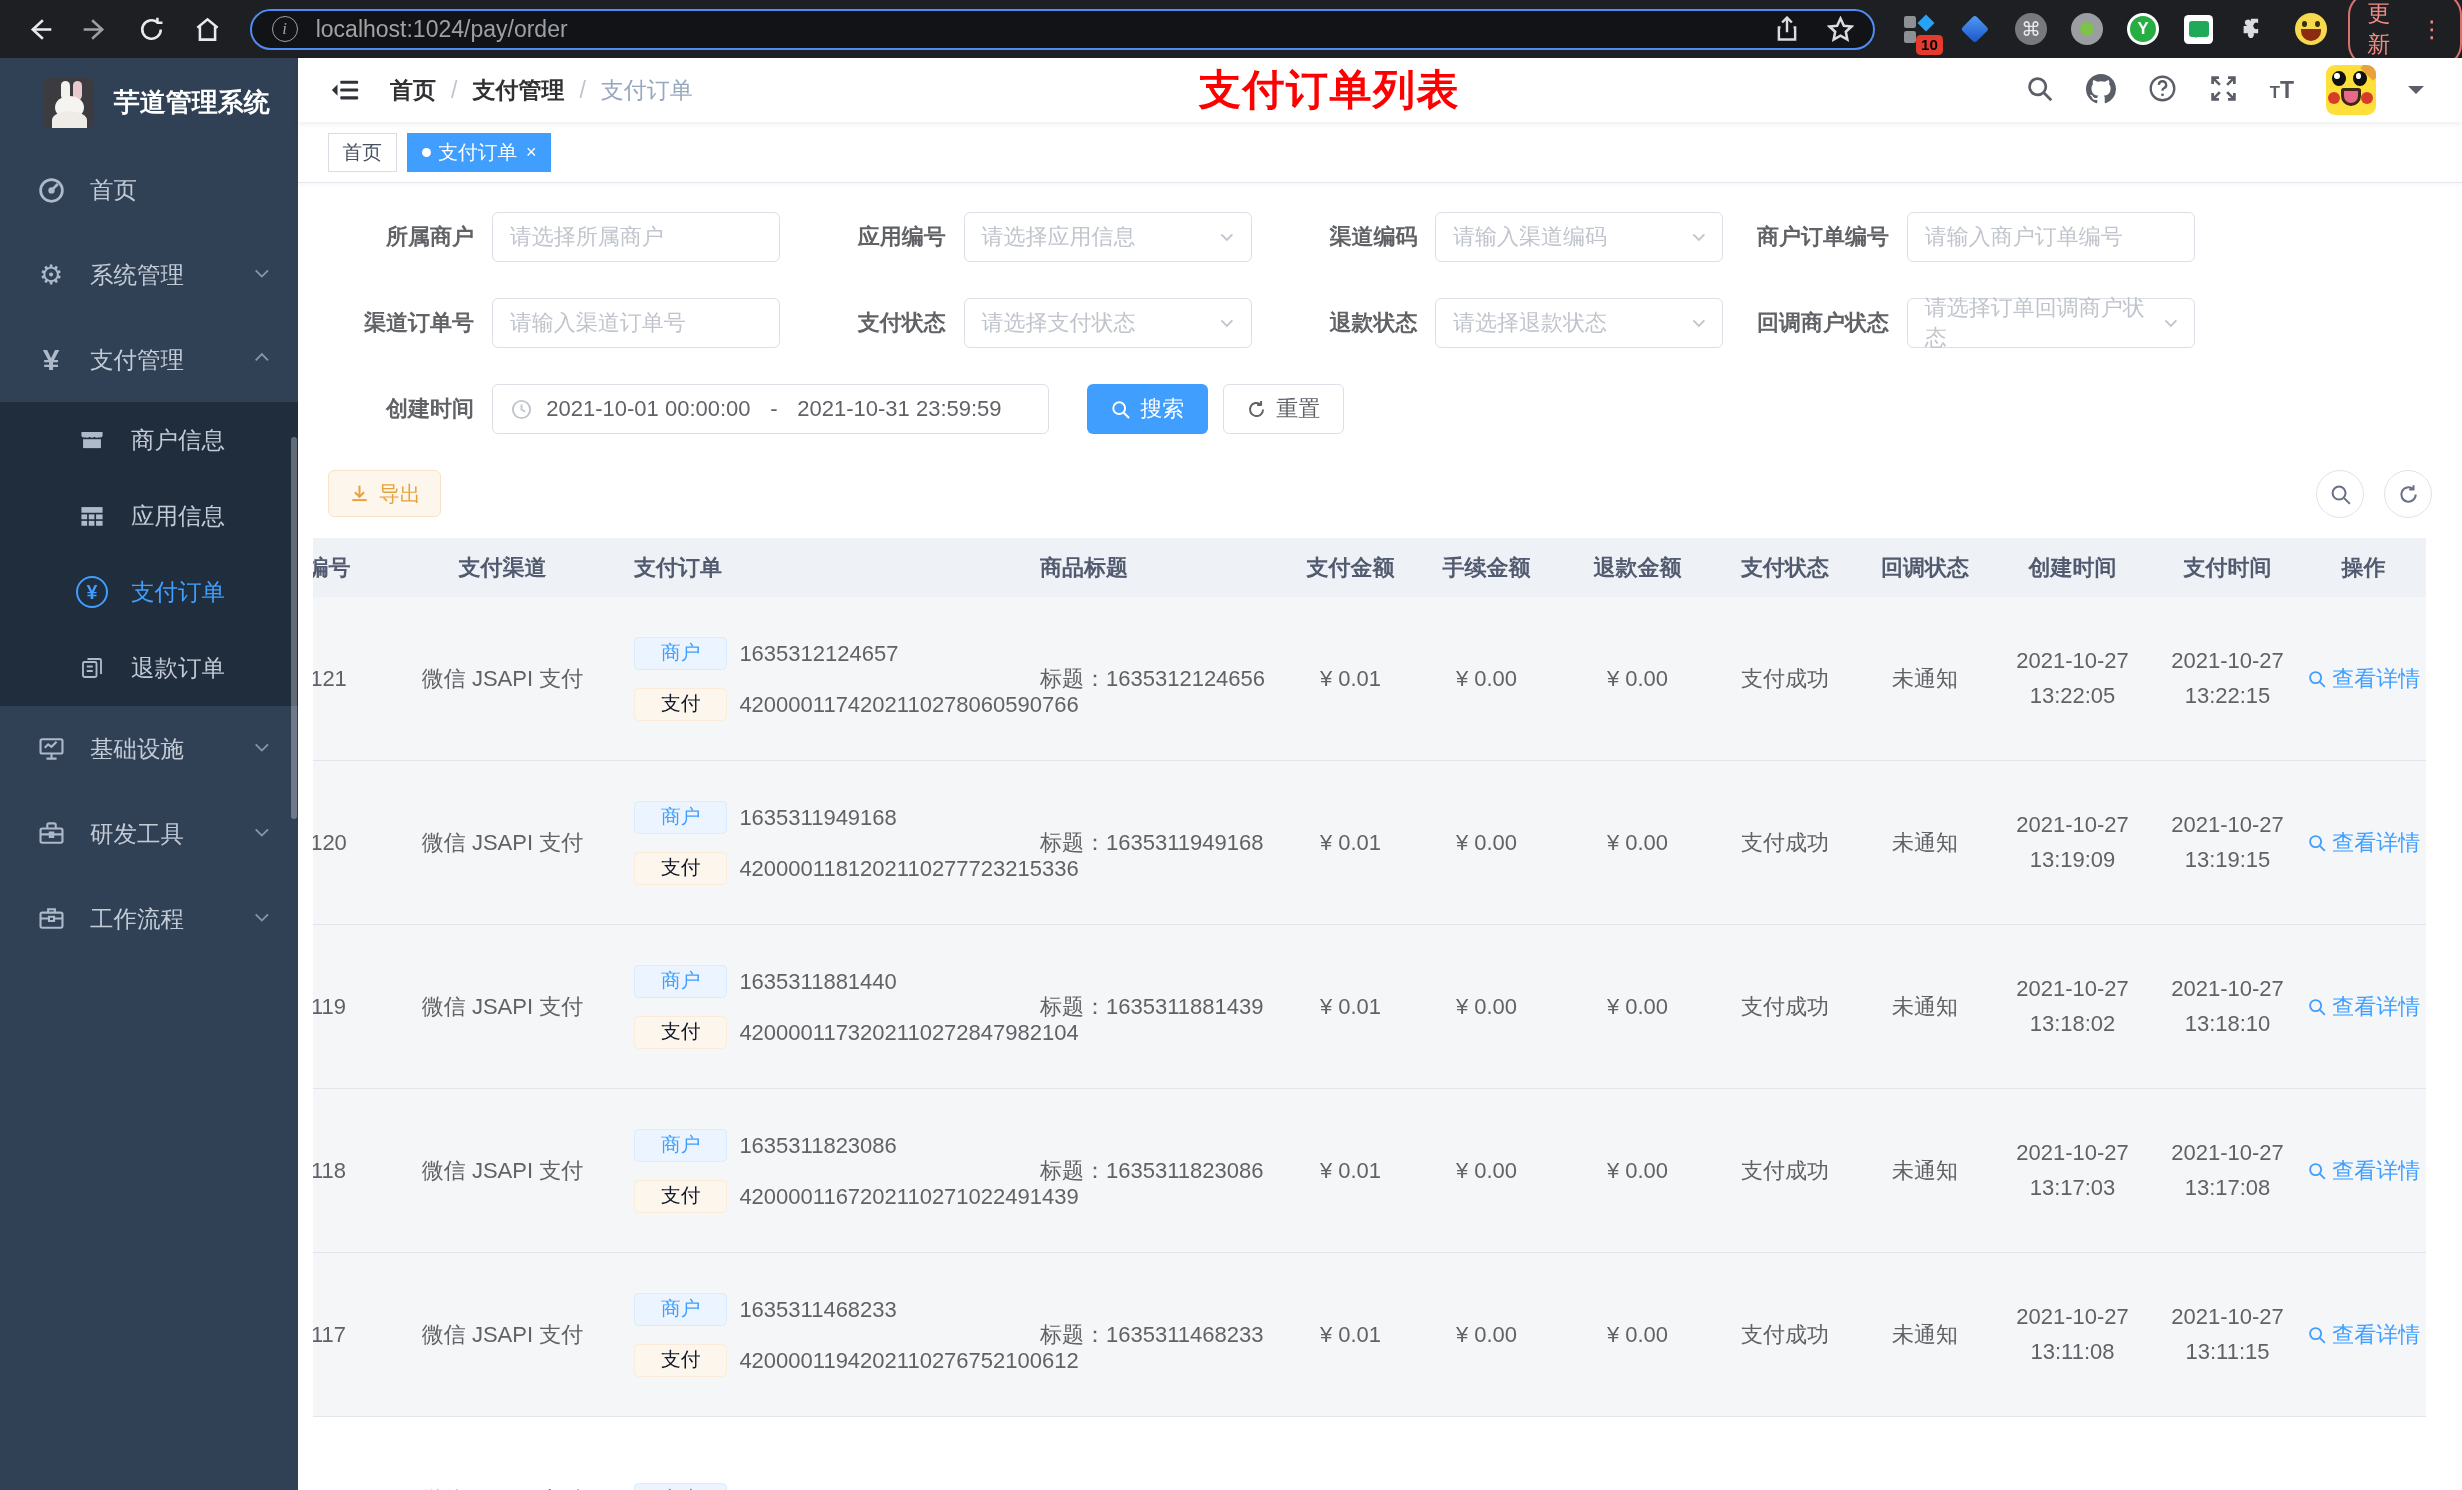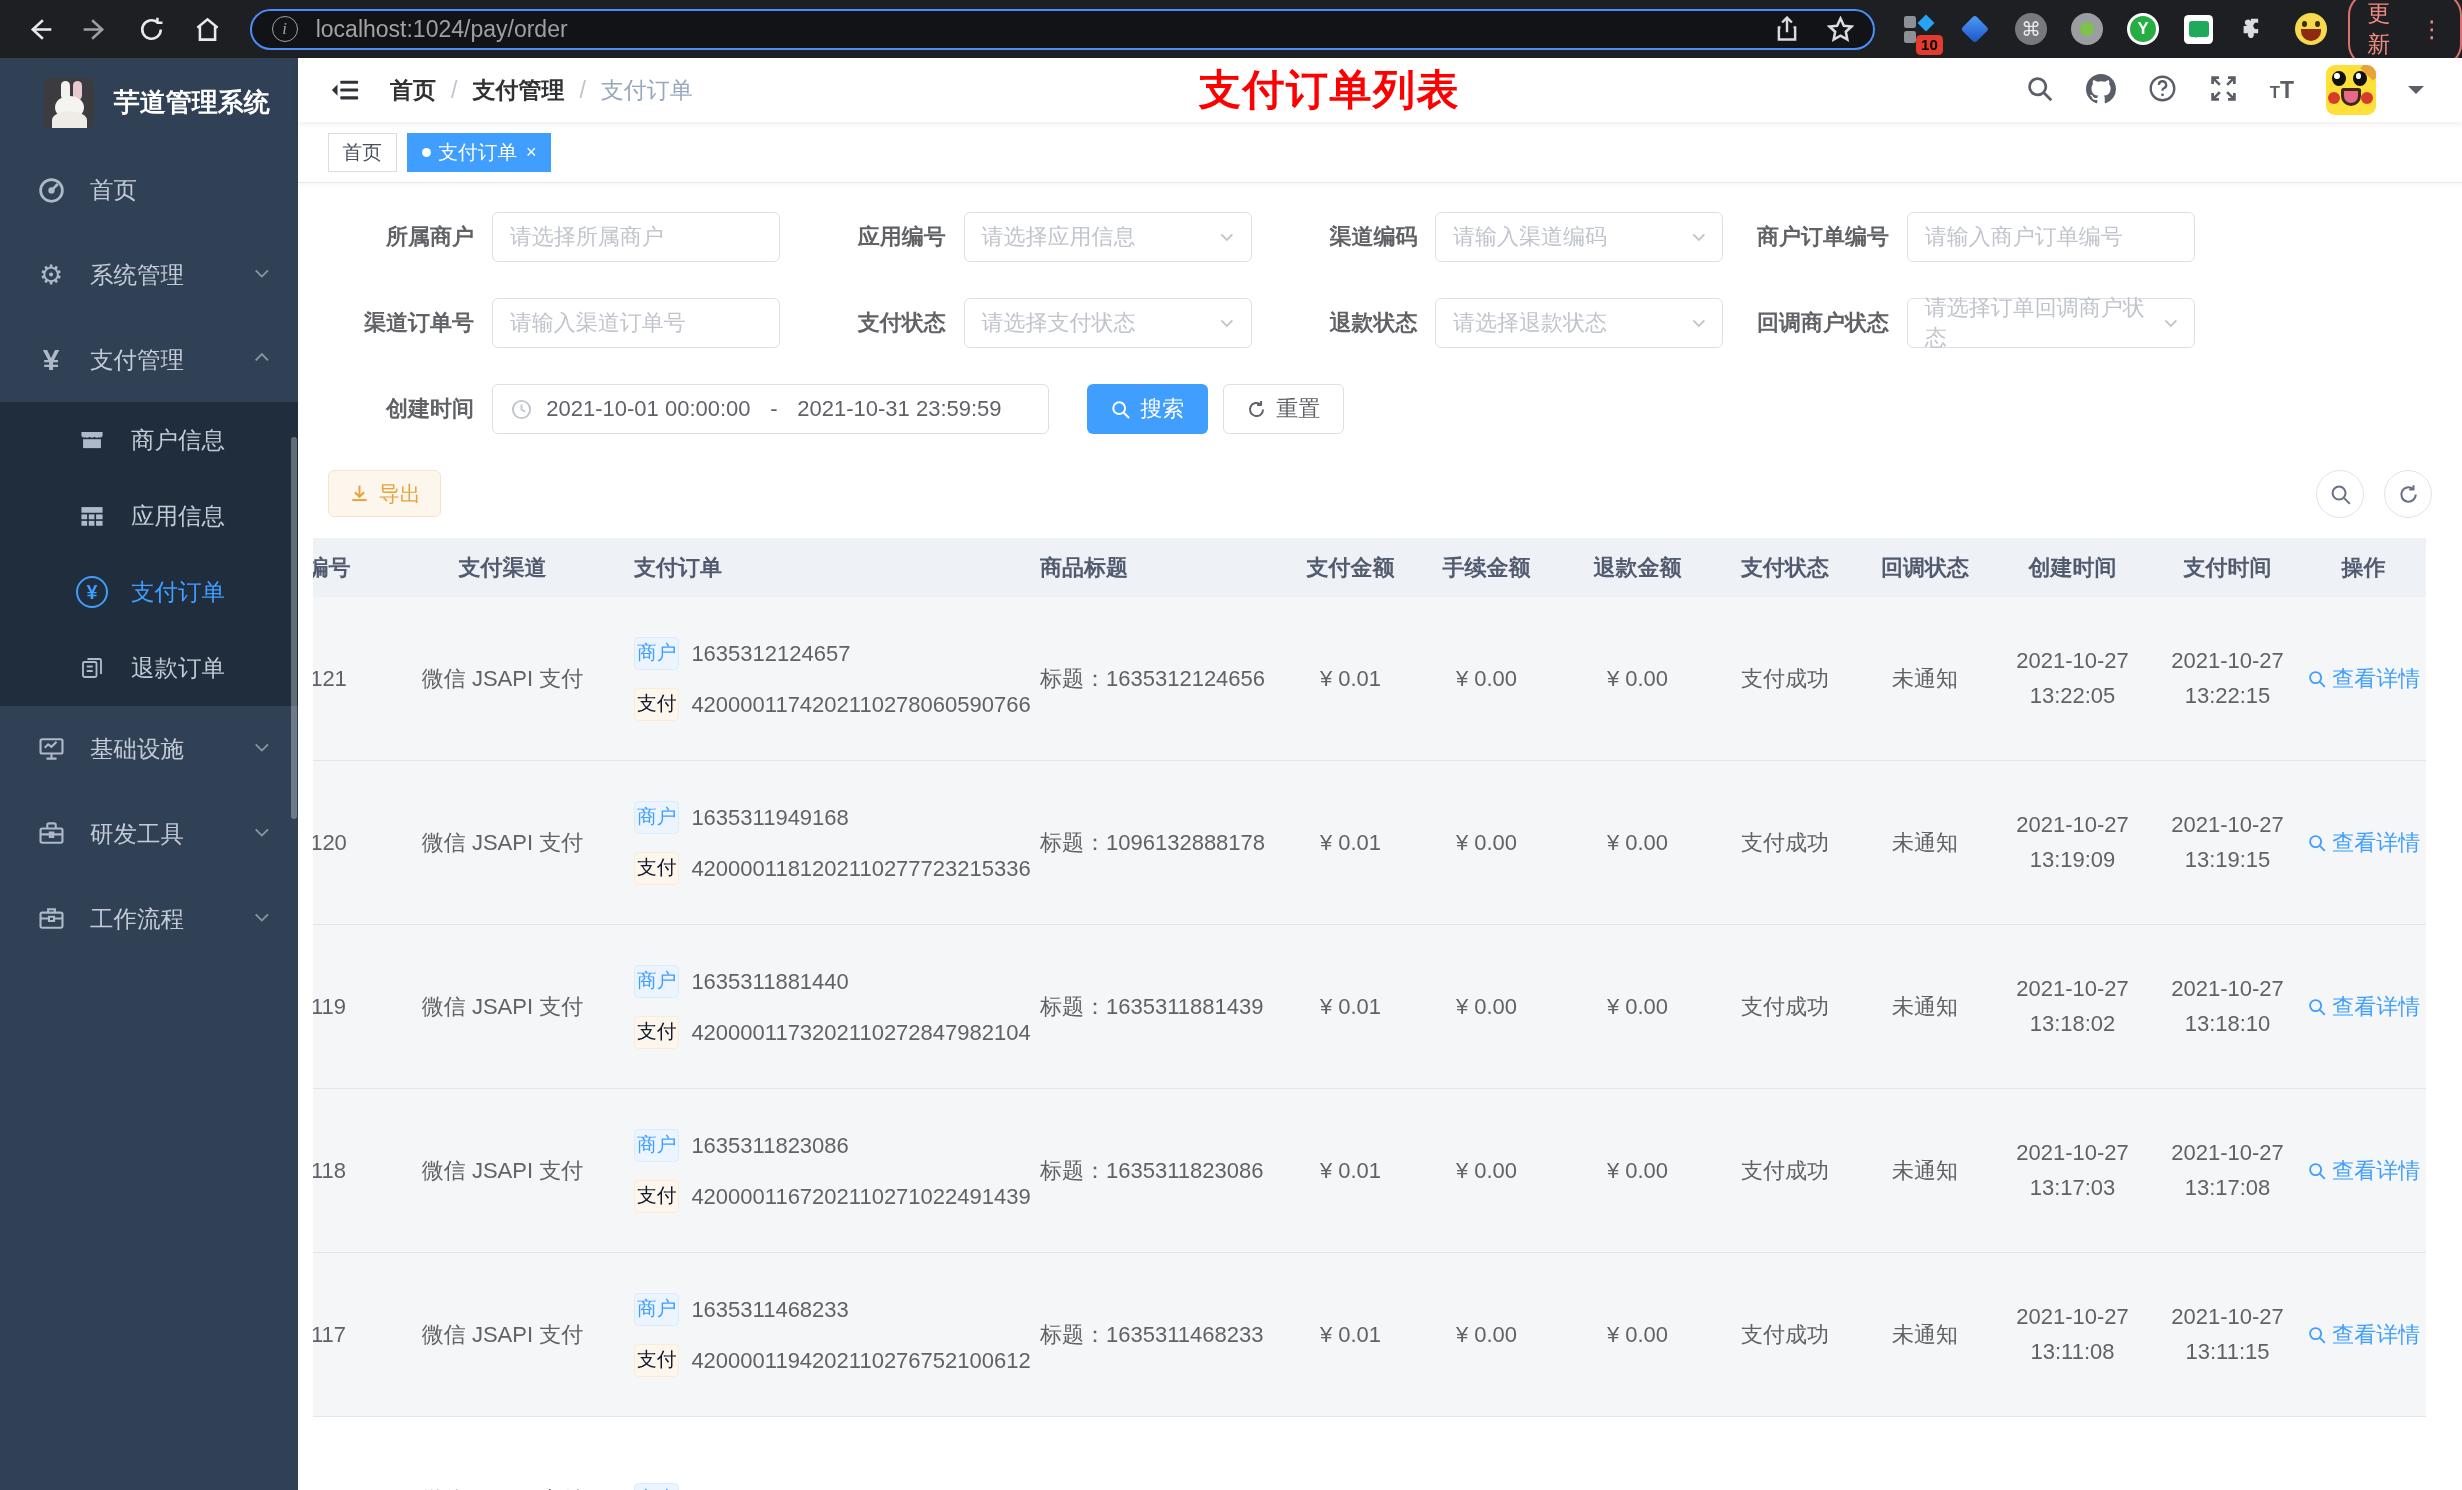--- a/index.html
+++ b/index.html
@@ -128,21 +128,21 @@
   .thead { height:59px; background:#eef1f6; color:#515a6e; font-size:22px; font-weight:600; }
   .tbody-row { height:164px; background:#f5f6f8; border-bottom:1.5px solid #e2e6ec; color:#606266; font-size:22px; }
   .tbody-row.white { background:#fff; border-bottom:none; }
   .tc { flex:none; display:flex; align-items:center; justify-content:center; text-align:center; line-height:1.5; }
   .c1{width:121px;} .c2{width:227px;} .c3{width:409px; justify-content:flex-start; padding-left:18px;}
   .c4{width:265px; justify-content:flex-start; padding-left:15px;}
   .c5{width:121px;} .c6{width:151px;} .c7{width:151px;} .c8{width:144px;}
   .c9{width:136px;} .c10{width:159px;} .c11{width:151px;} .c12{width:121px;}
   .order-lines { display:flex; flex-direction:column; gap:18px; }
   .order-line { display:flex; align-items:center; gap:12px; white-space:nowrap; }
-  .badge { height:33px; padding:0 2px; border-radius:4.5px; font-size:19.7px; display:inline-flex; align-items:center; }
+  .badge { height:33px; padding:0 26px; border-radius:4.5px; font-size:19.7px; display:inline-flex; align-items:center; }
   .badge.merchant { background:#ecf5ff; border:1.5px solid #d9ecff; color:#409eff; }
   .badge.pay { background:#fdf6ec; border:1.5px solid #faecd8; color:#0f172a; }
   .dt { display:flex; flex-direction:column; line-height:1.55; }
   .action-link { color:#409eff; display:inline-flex; align-items:center; gap:6px; cursor:pointer; white-space:nowrap; }
 </style>
 </head>
 <body>
 
 <div id="screen">
 
@@ -652,21 +652,21 @@
                 <span class="order-line">
                     <span class="badge merchant">商户</span>
                     <span>1635311949168</span>
                   </span>
                 <span class="order-line">
                     <span class="badge pay">支付</span>
                     <span>4200001181202110277723215336</span>
                   </span>
               </span>
             </span>
-            <span class="tc c4">标题：1096132888178</span>
+            <span class="tc c4">标题：1635311949168</span>
             <span class="tc c5">¥ 0.01</span>
             <span class="tc c6">¥ 0.00</span>
             <span class="tc c7">¥ 0.00</span>
             <span class="tc c8">支付成功</span>
             <span class="tc c9">未通知</span>
             <span class="tc c10">
                 <span class="dt">
                   <span>2021-10-27</span>
                   <span>13:19:09</span>
                 </span>

